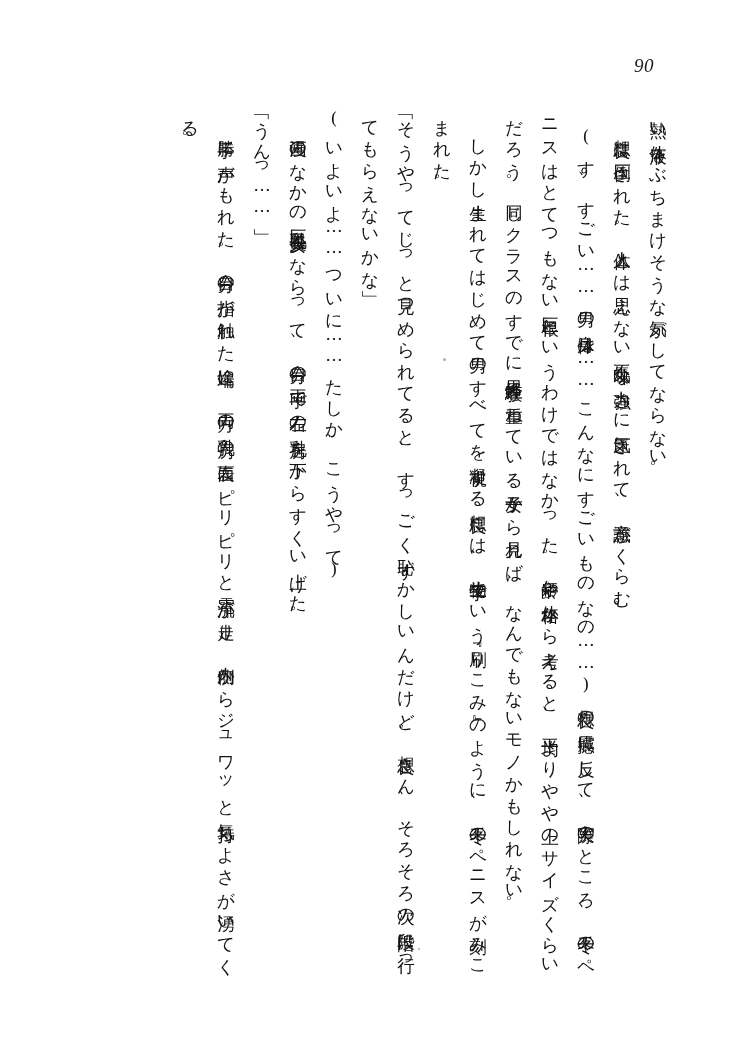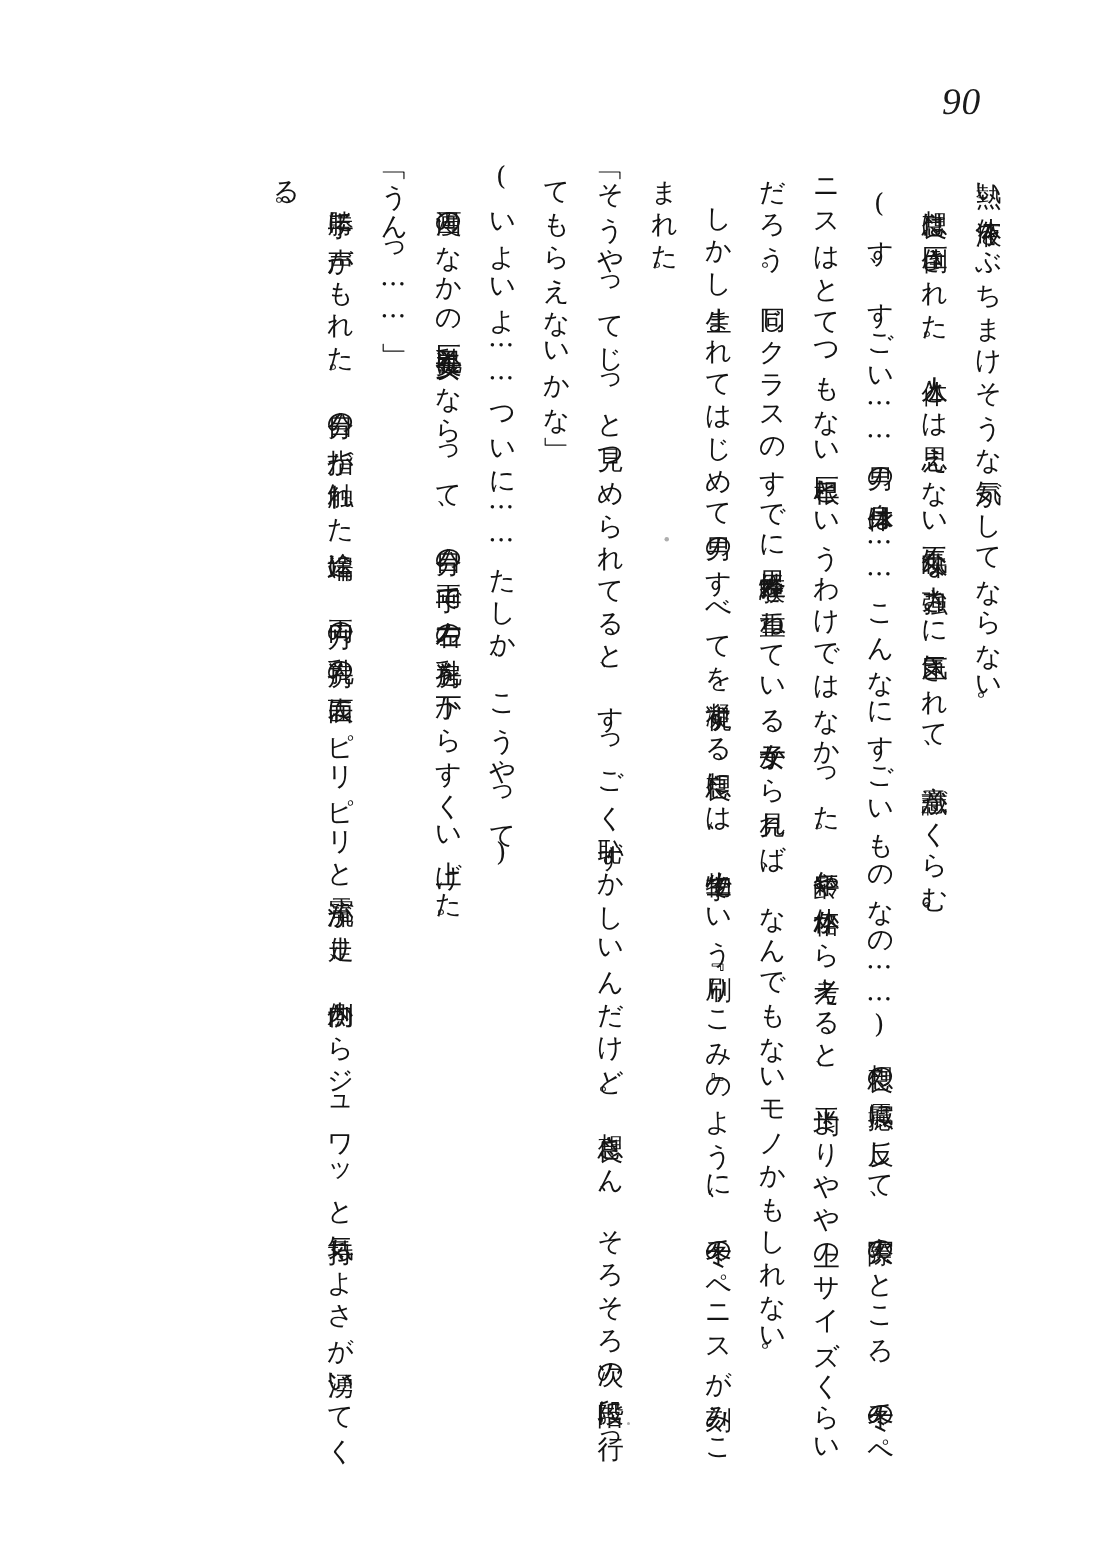--- a/index.html
+++ b/index.html
@@ -17,21 +17,21 @@
     background: #ffffff;
     overflow: hidden;
     box-sizing: border-box;
   }
   .page-number {
     position: absolute;
     top: 55px;
     right: 82px;
     font-family: "Liberation Serif", "DejaVu Serif", serif;
     font-style: italic;
-    font-size: 25px;
+    font-size: 19px;
     color: #1a1a1a;
     letter-spacing: 0.5px;
   }
   .body-text {
     position: absolute;
     top: 108px;
     right: 60px;
     left: 60px;
     height: 860px;
     writing-mode: vertical-rl;

